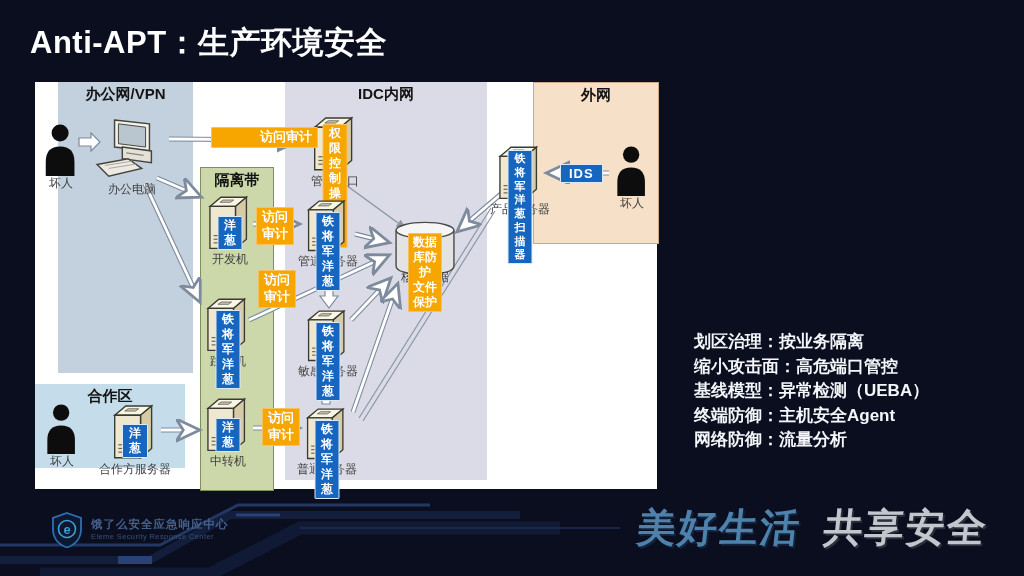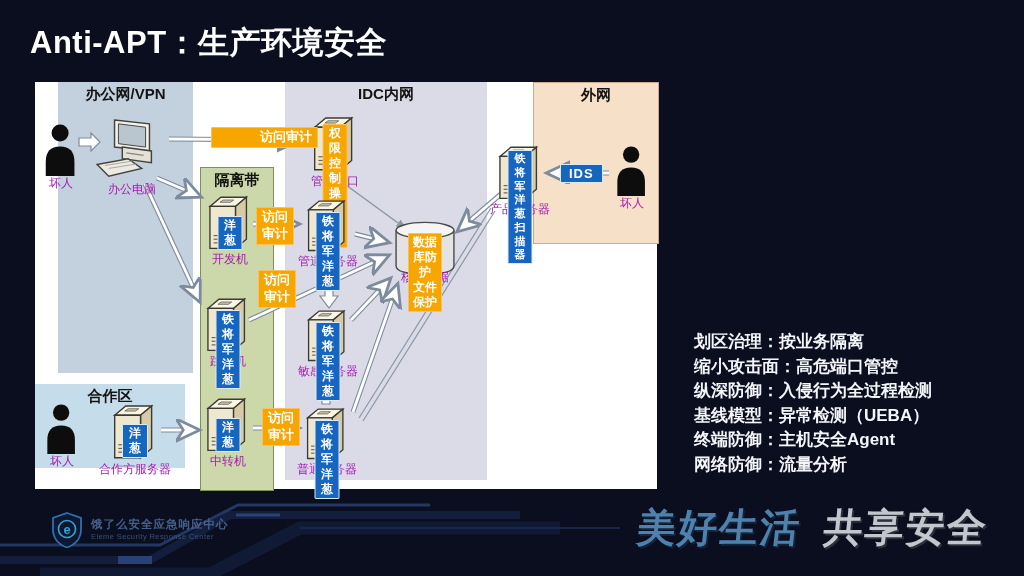--- a/index.html
+++ b/index.html
@@ -19,21 +19,21 @@
     background:#ffffff;
   }
   .zone{position:absolute;z-index:1;}
   .zone-label{
     position:absolute;top:3px;left:0;right:0;text-align:center;
     font-size:15px;font-weight:600;color:#141414;white-space:nowrap;
   }
   .arrows{position:absolute;left:0;top:0;z-index:2;pointer-events:none;}
   .node{position:absolute;z-index:3;display:flex;flex-direction:column;align-items:center;}
   .node-label{
-    margin-top:1px;font-size:12px;color:#a21caf;white-space:nowrap;line-height:1.1;
+    margin-top:1px;font-size:12px;color:#404040;white-space:nowrap;line-height:1.1;
   }
   .badge{
     position:absolute;left:50%;transform:translateX(-50%);
     white-space:pre-line;text-align:center;
     font-size:12px;font-weight:700;color:#ffffff;line-height:1.25;
     padding:1px 4px;border-radius:1px;z-index:4;
   }
   .badge-blue{background:#1666c0;border:1px solid #dce9f7;}
   .badge-orange{background:#f7a600;border:1px solid #f7c15e;}
   .audit{
@@ -292,21 +292,20 @@
       </svg>
     <div class="badge badge-blue" style="top:26px;">洋葱</div>
     <span class="node-label">合作方服务器</span>
   </div>
 
 </div>
 
 <ul class="bullets">
   <li>划区治理：按业务隔离</li>
   <li>缩小攻击面：高危端口管控</li>
-  <li>纵深防御：入侵行为全过程检测</li>
   <li>基线模型：异常检测（UEBA）</li>
   <li>终端防御：主机安全Agent</li>
   <li>网络防御：流量分析</li>
 </ul>
 
 <svg class="footer-deco" width="1024" height="86" viewBox="0 0 86 86" preserveAspectRatio="none" style="width:1024px;height:86px;">
 </svg>
 <svg class="footer-deco" width="1024" height="86">
   <polyline points="-10,70 150,70 230,25 520,25" fill="none" stroke="#1b2b55" stroke-width="8" opacity="0.55"></polyline>
   <polyline points="-10,55 160,55 238,15 430,15" fill="none" stroke="#223764" stroke-width="3"></polyline>

